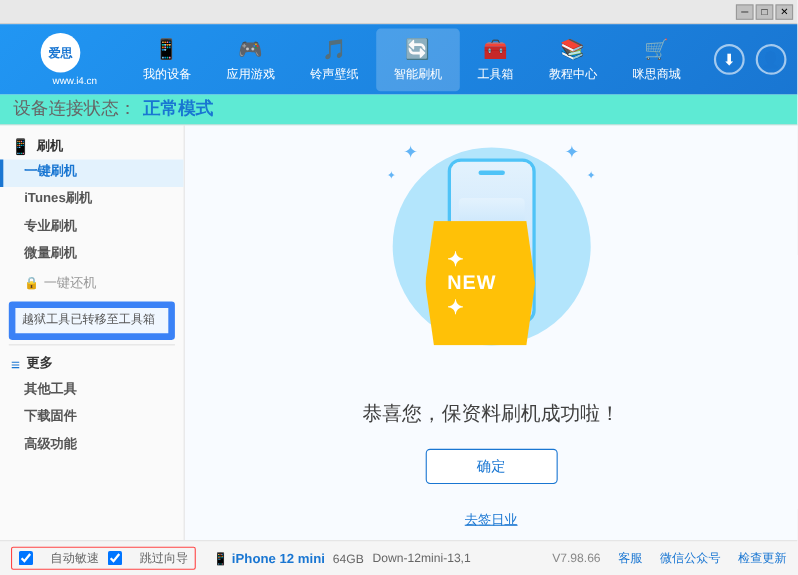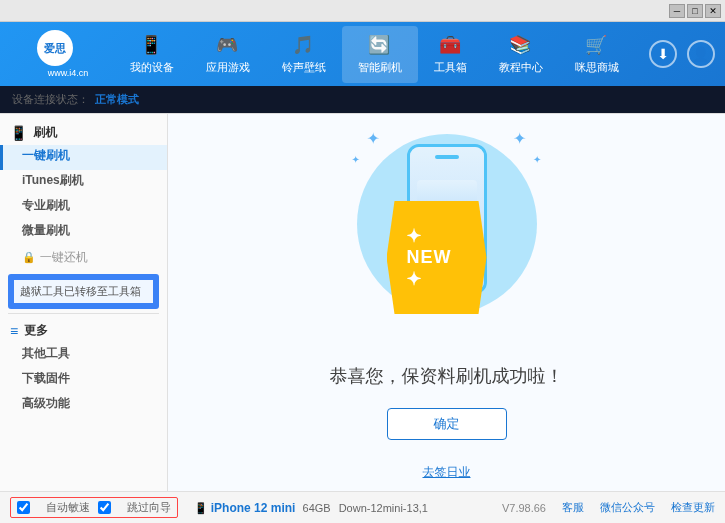--- a/index.html
+++ b/index.html
@@ -69,26 +69,26 @@
       border-radius: 50%;
       border: 2px solid rgba(255,255,255,0.6);
       color: white;
       display: flex; align-items: center; justify-content: center;
       font-size: 14px; cursor: pointer;
     }
 
     
     .status-bar {
       height: 28px;
-      background: #0f172a;
+      background: #5eead4;
       border-bottom: 1px solid #ddd;
       display: flex;
       align-items: center;
       padding: 0 12px;
-      font-size: 11px;
+      font-size: 16px;
       color: #333;
       font-family: Liberation Serif, serif;
     }
     .status-label { color: #666; }
     .status-value { color: #1976d2; font-weight: bold; margin-left: 6px; }
 
     
     .main-layout { display: flex; height: calc(523px - 22px - 64px - 28px - 32px); }
 
     

